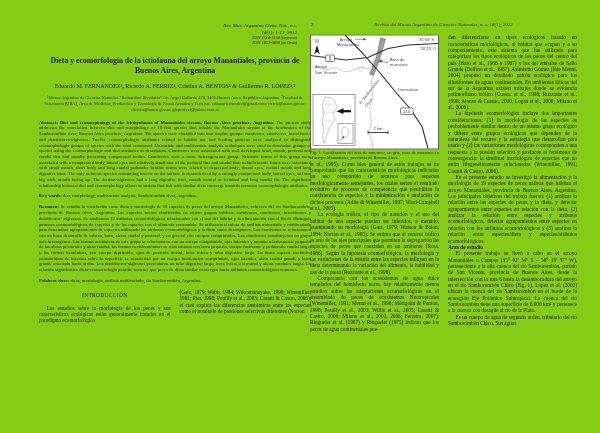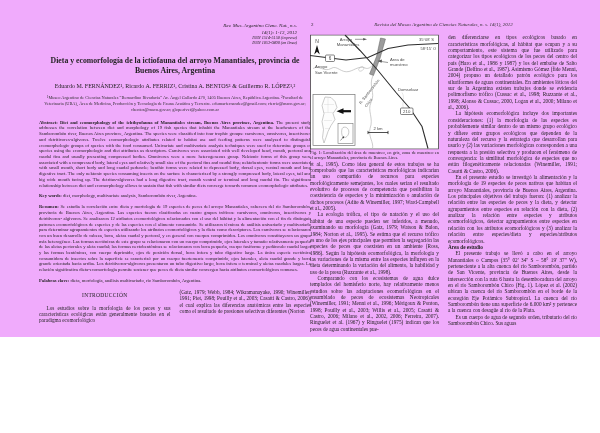--- a/index.html
+++ b/index.html
@@ -1,16 +1,16 @@
 <!DOCTYPE html>
 <html><head>
 <meta charset="utf-8">
 <style>
   html,body{margin:0;padding:0;background:#ffffff;}
-  .viewport{position:relative;width:600px;height:337px;background:#f0abfc;overflow:hidden;
+  .viewport{position:relative;width:600px;height:433px;background:#84cc16;overflow:hidden;
             font-family:"Liberation Serif","DejaVu Serif",serif;color:#1f1f1f;}
   .spread{position:absolute;left:0;top:0;width:1200px;height:866px;
           transform:scale(0.5);transform-origin:0 0;}
   .page{position:absolute;}
   .page-left{left:78px;top:44px;width:544px;}
   .page-right{left:620px;top:42px;width:534px;}
 
   
   .journal-ref{text-align:right;font-style:italic;font-size:10px;line-height:1.3;padding-right:28px;}
   .journal-ref .issn{font-size:8.4px;line-height:1.25;}

